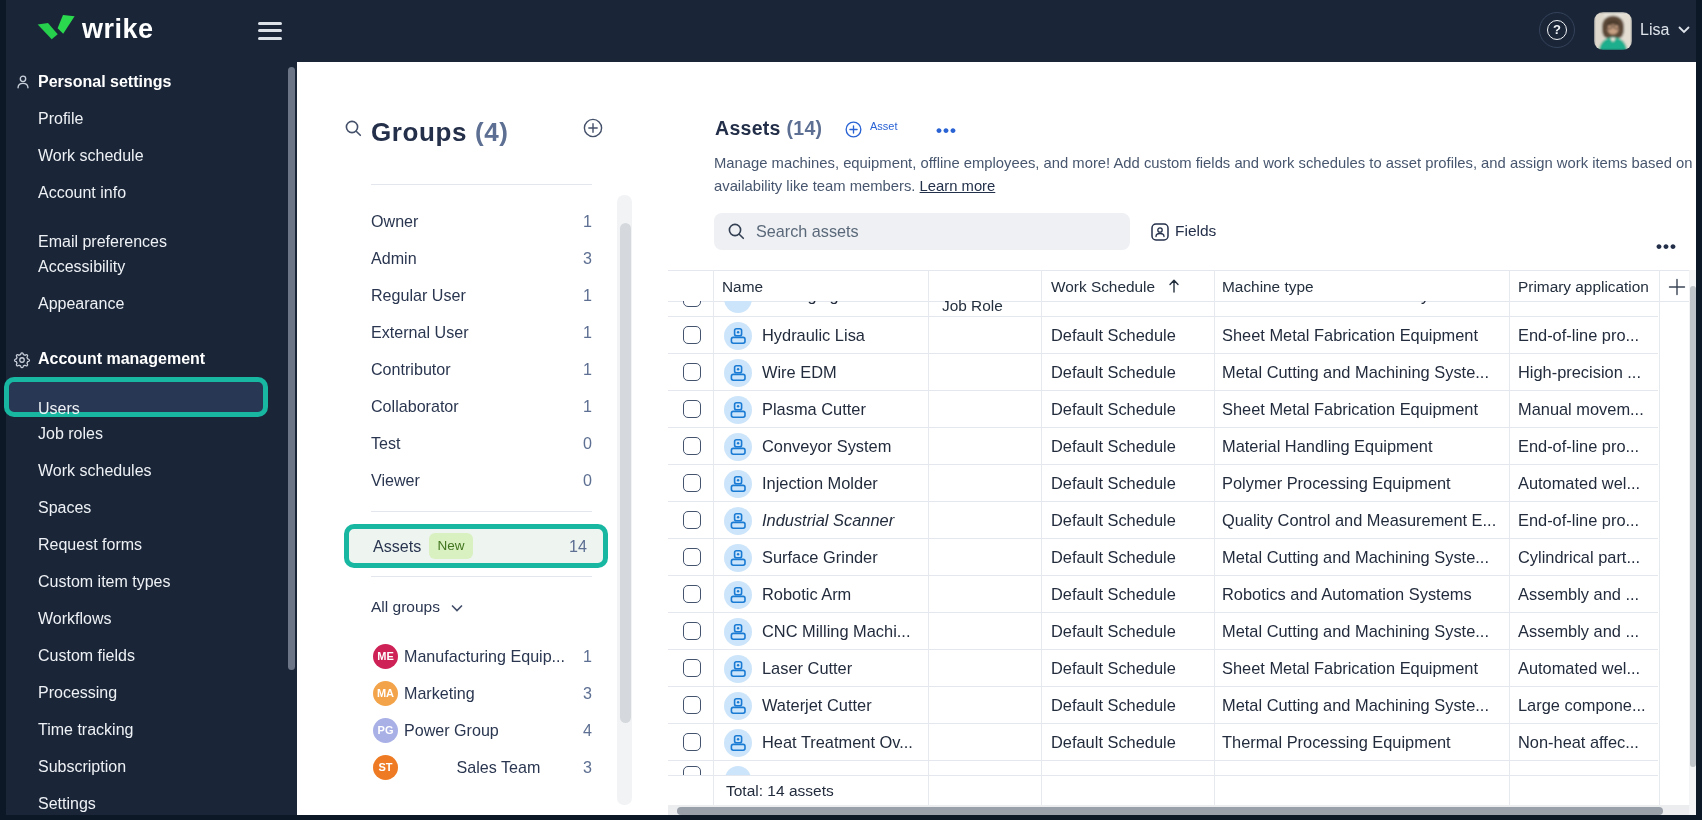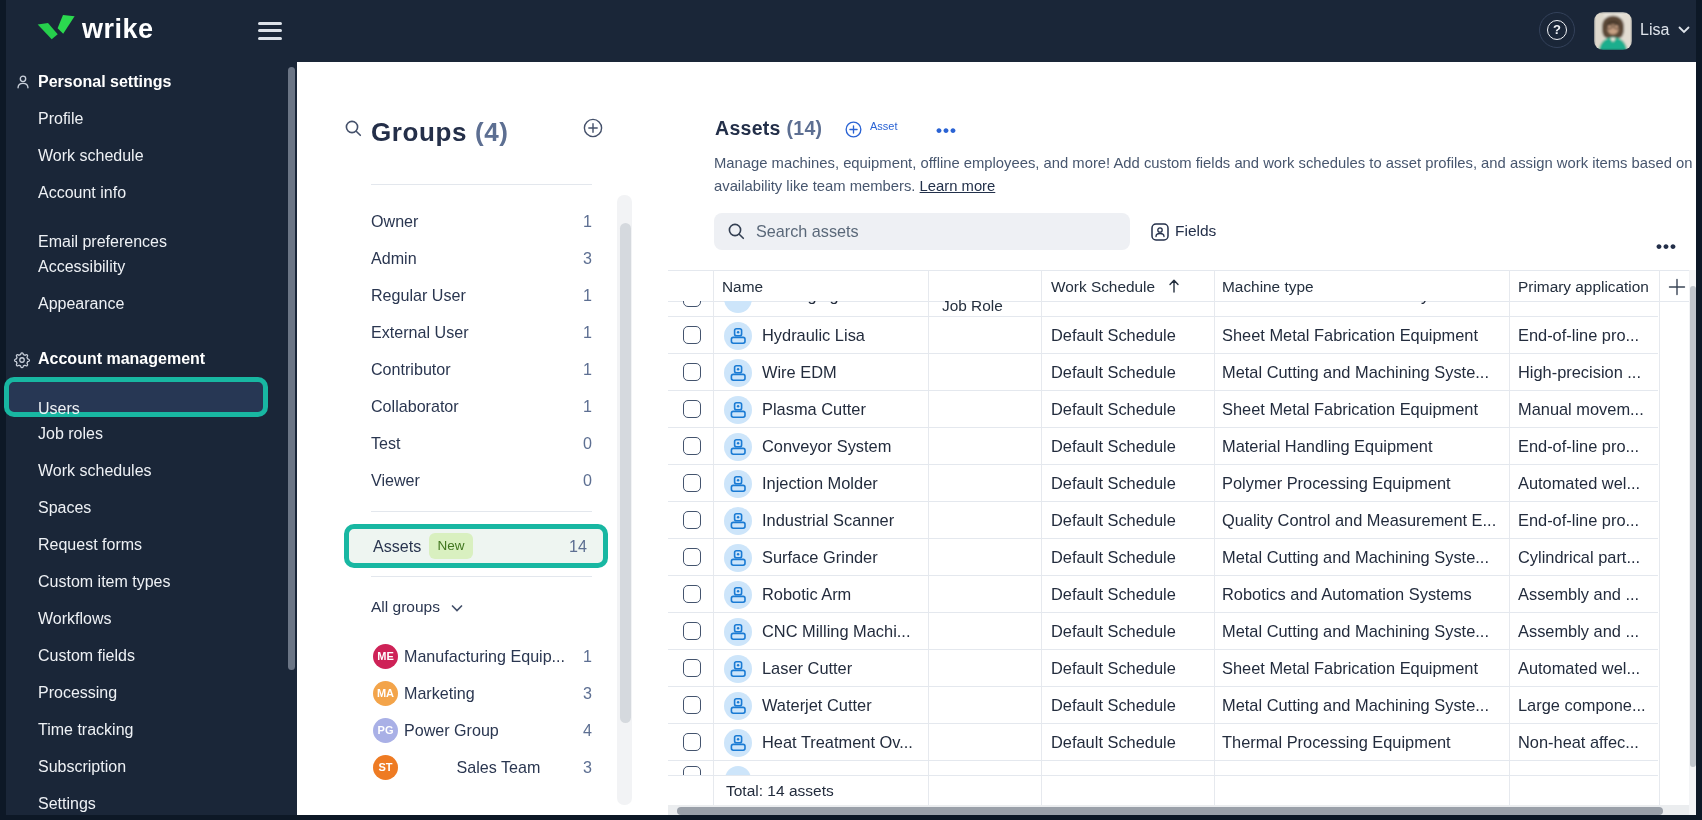--- a/index.html
+++ b/index.html
@@ -270,21 +270,21 @@
 <div class="cell" style="left:1222px; top:473px; width:282px;">Polymer Processing Equipment</div>
 <div class="cell" style="left:1518px; top:473px; width:136px;">Automated wel...</div>
 <div class="hline" style="left:668px; top:501px; width:990px;"></div>
 <div class="cb" style="top:511px;"></div>
 <svg class="ricon" style="top:507px;" viewBox="0 0 28 28">
 <circle cx="14" cy="14" r="14" fill="#cde5fa"></circle>
 <rect x="10.6" y="6.8" width="7" height="7" rx="1.8" fill="none" stroke="#1a7bd4" stroke-width="1.6"></rect>
 <circle cx="14.1" cy="10.3" r="1.2" fill="#1a7bd4"></circle>
 <rect x="7.4" y="15.4" width="13.6" height="5.8" rx="1.9" fill="none" stroke="#1a7bd4" stroke-width="1.6"></rect>
 </svg>
-<div class="cell" style="left:762px; top:510px; width:158px;">Industrial Scanner</div>
+<div class="cell" style="left:762px; top:510px; width:158px;font-style:italic;">Industrial Scanner</div>
 <div class="cell" style="left:1051px; top:510px;">Default Schedule</div>
 <div class="cell" style="left:1222px; top:510px; width:282px;">Quality Control and Measurement E...</div>
 <div class="cell" style="left:1518px; top:510px; width:136px;">End-of-line pro...</div>
 <div class="hline" style="left:668px; top:538px; width:990px;"></div>
 <div class="cb" style="top:548px;"></div>
 <svg class="ricon" style="top:544px;" viewBox="0 0 28 28">
 <circle cx="14" cy="14" r="14" fill="#cde5fa"></circle>
 <rect x="10.6" y="6.8" width="7" height="7" rx="1.8" fill="none" stroke="#1a7bd4" stroke-width="1.6"></rect>
 <circle cx="14.1" cy="10.3" r="1.2" fill="#1a7bd4"></circle>
 <rect x="7.4" y="15.4" width="13.6" height="5.8" rx="1.9" fill="none" stroke="#1a7bd4" stroke-width="1.6"></rect>

